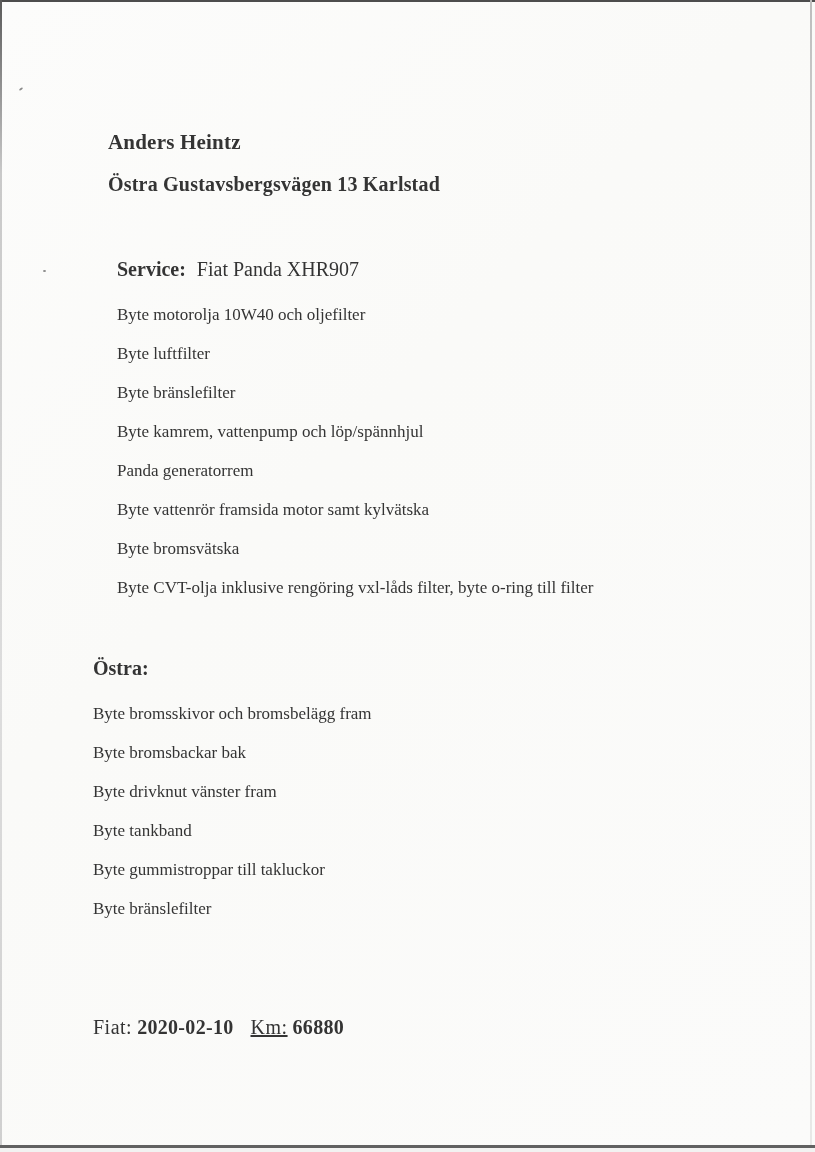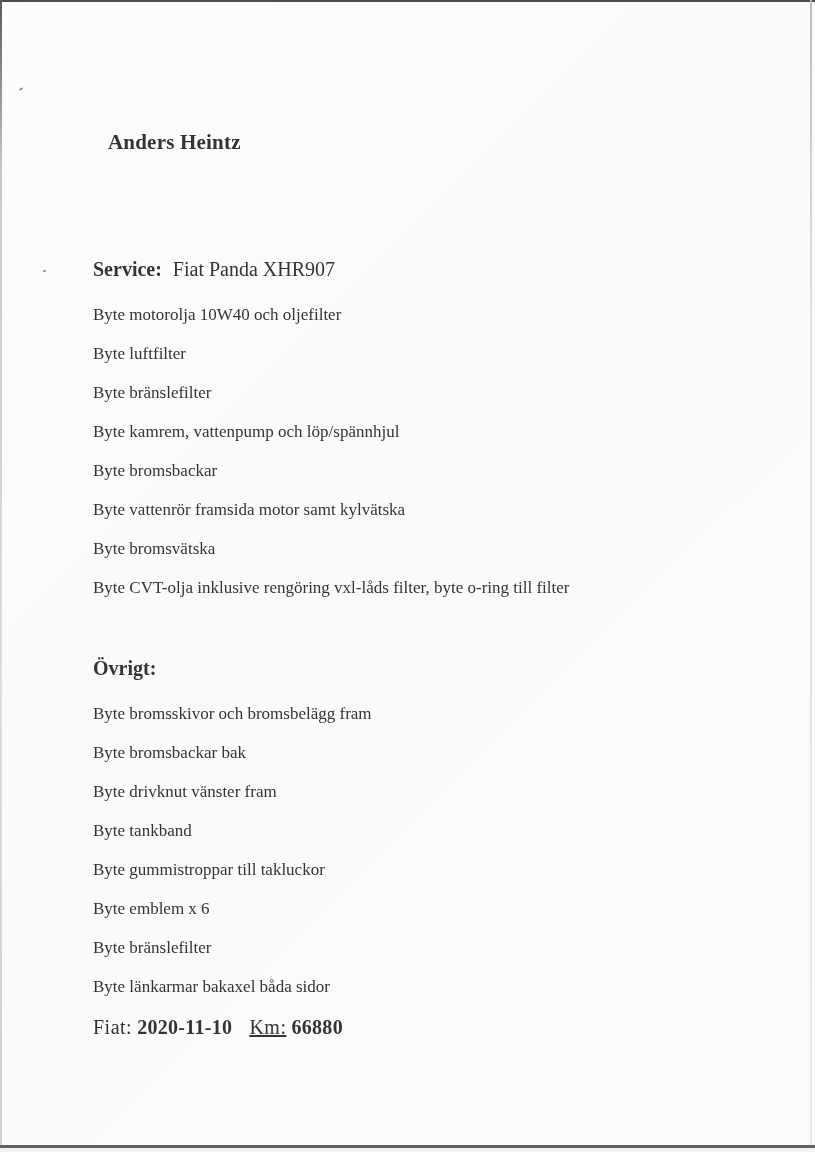--- a/index.html
+++ b/index.html
@@ -26,21 +26,21 @@
   .speckle { position: absolute; background: #8a8a8a; border-radius: 50%; }
   .speckle-1 { top: 88px; left: 19px; width: 4px; height: 2px; transform: rotate(-35deg); }
   .speckle-2 { top: 270px; left: 43px; width: 3px; height: 2px; }
 
   
   .header { position: absolute; top: 95px; left: 108px; margin-top: 36px; }
   .name    { font-size: 21px; font-weight: bold; line-height: 23px; letter-spacing: 0.2px; }
   .address { font-size: 20px; font-weight: bold; line-height: 22px; margin-top: 19px; letter-spacing: 0.2px; }
 
   .section { position: absolute; left: 93px; }
-  .section-service { top: 257px; }
+  .section-service { top: 257px; margin-left: 24px; }
   .section-other   { top: 656px; }
 
   .section-title { font-size: 20px; height: 46px; line-height: 24px; }
   .section-title .bold { font-weight: bold; }
   .section-title .normal { font-weight: normal; }
   .title-gap { margin-left: 6px; }
 
   .item { font-size: 17px; height: 39px; line-height: 24px; white-space: nowrap; }
 
   .footer { position: absolute; top: 1014px; left: 93px; font-size: 20px; line-height: 26px; white-space: nowrap; }
@@ -56,51 +56,50 @@
   <div class="edge-top"></div>
   <div class="edge-left"></div>
   <div class="edge-right"></div>
   <div class="edge-bottom"></div>
   <div class="below-edge"></div>
   <div class="speckle speckle-1"></div>
   <div class="speckle speckle-2"></div>
 
   <div class="header">
     <div class="name">Anders Heintz</div>
+    <div class="address">Östra Gustavsbergsvägen 13 Karlstad</div>
   </div>
 
   <div class="section section-service">
     <div class="section-title">
       <span class="bold">Service:</span>
       <span class="normal title-gap">Fiat Panda XHR907</span>
     </div>
     <div class="item">Byte motorolja 10W40 och oljefilter</div>
     <div class="item">Byte luftfilter</div>
     <div class="item">Byte bränslefilter</div>
     <div class="item">Byte kamrem, vattenpump och löp/spännhjul</div>
-    <div class="item">Byte bromsbackar</div>
+    <div class="item">Panda generatorrem</div>
     <div class="item">Byte vattenrör framsida motor samt kylvätska</div>
     <div class="item">Byte bromsvätska</div>
     <div class="item">Byte CVT-olja inklusive rengöring vxl-låds filter, byte o-ring till filter</div>
   </div>
 
   <div class="section section-other">
     <div class="section-title">
-      <span class="bold">Övrigt:</span>
+      <span class="bold">Östra:</span>
     </div>
     <div class="item">Byte bromsskivor och bromsbelägg fram</div>
     <div class="item">Byte bromsbackar bak</div>
     <div class="item">Byte drivknut vänster fram</div>
     <div class="item">Byte tankband</div>
     <div class="item">Byte gummistroppar till takluckor</div>
-    <div class="item">Byte emblem x 6</div>
     <div class="item">Byte bränslefilter</div>
-    <div class="item">Byte länkarmar bakaxel båda sidor</div>
   </div>
 
   <div class="footer">
     <span class="label">Fiat:</span>
-    <span class="value">2020-11-10</span>
+    <span class="value">2020-02-10</span>
     <span class="label km-label">Km:</span>
     <span class="value">66880</span>
   </div>
 
 </div>
 
 </body></html>

